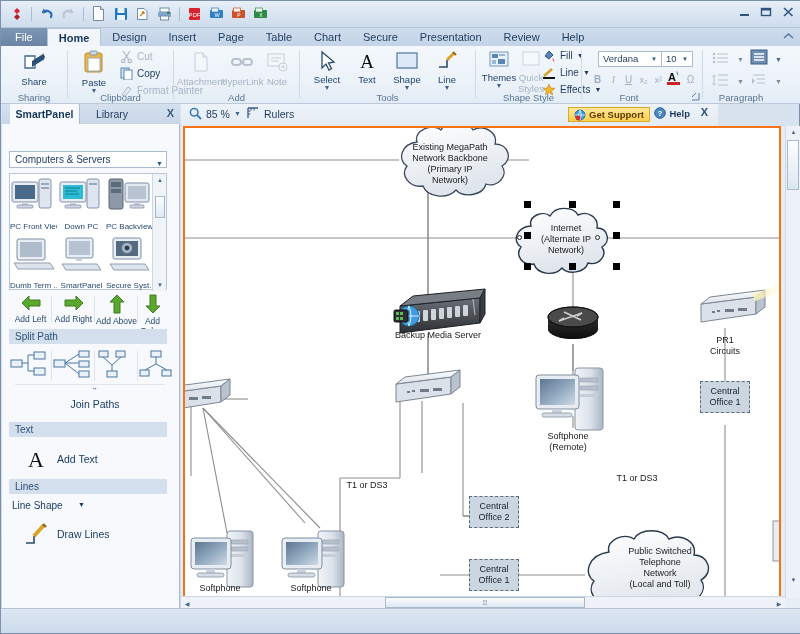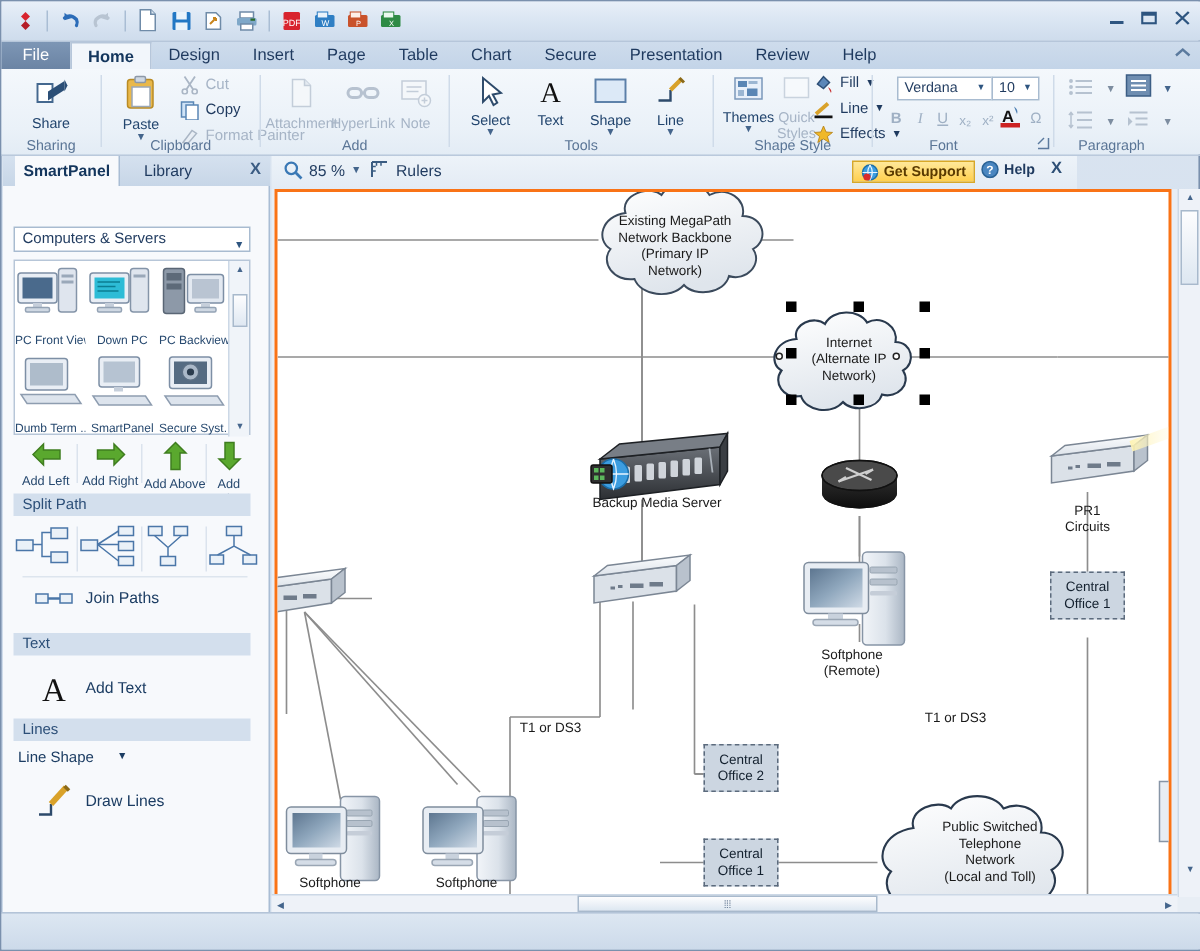--- a/index.html
+++ b/index.html
@@ -718,21 +718,21 @@
             <rect x="13" y="2" width="10" height="6" fill="#eaf1f8" stroke="#4a76a8"></rect>
             <rect x="2" y="21" width="9" height="6" fill="#eaf1f8" stroke="#4a76a8"></rect>
             <rect x="24" y="21" width="9" height="6" fill="#eaf1f8" stroke="#4a76a8"></rect>
             <path d="M18 8 V15 M7 21 L18 15 L29 21" stroke="#4a76a8" fill="none"></path>
           </svg>
       </div>
     </div>
 
     <div class="hr-line" style="top:280px;"></div>
 
-    <div class="rowbtn" style="top:284px; width:158px;">
+    <div class="rowbtn" style="top:284px; width:158px;flex-direction:column;">
       <svg width="26" height="14" viewBox="0 0 26 14">
           <rect x="1" y="4" width="8" height="6" fill="#eaf1f8" stroke="#4a76a8"></rect>
           <rect x="17" y="4" width="8" height="6" fill="#eaf1f8" stroke="#4a76a8"></rect>
           <path d="M9 7 H17" stroke="#4a76a8" stroke-width="1.6"></path>
         </svg>
       <span>Join Paths</span>
     </div>
 
     <div class="sect-hdr" style="top:318px;">Text</div>
 

